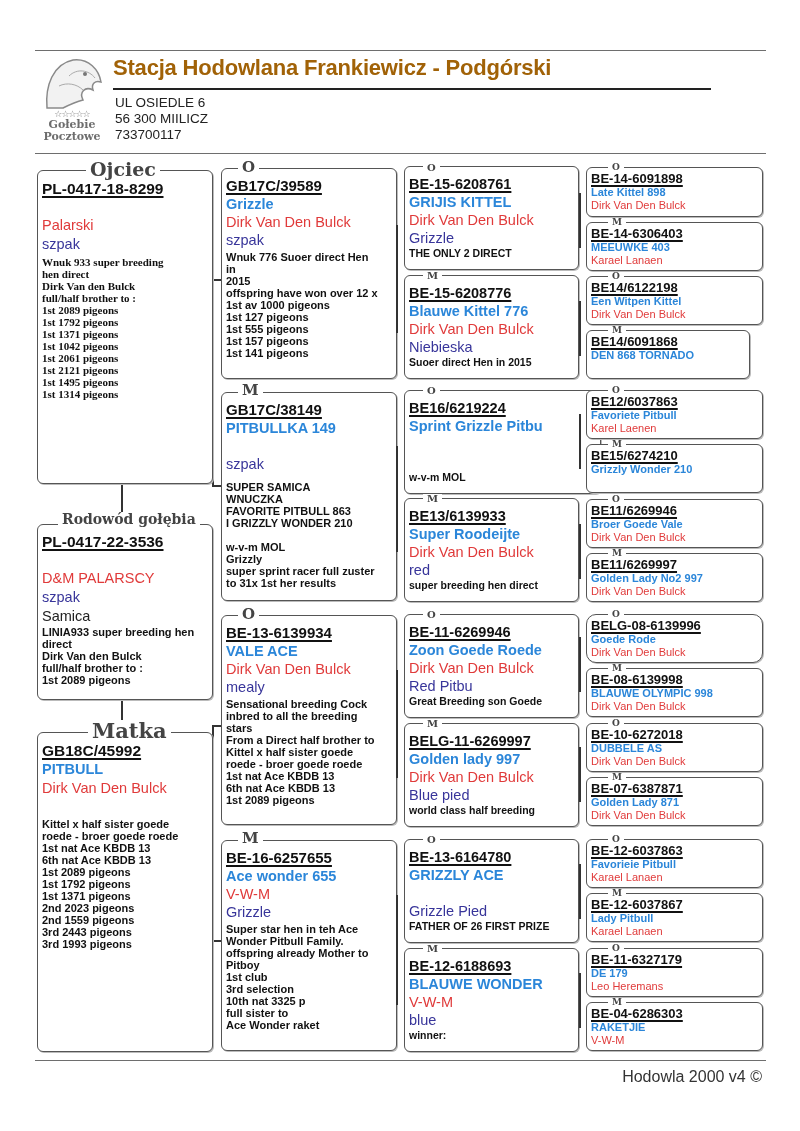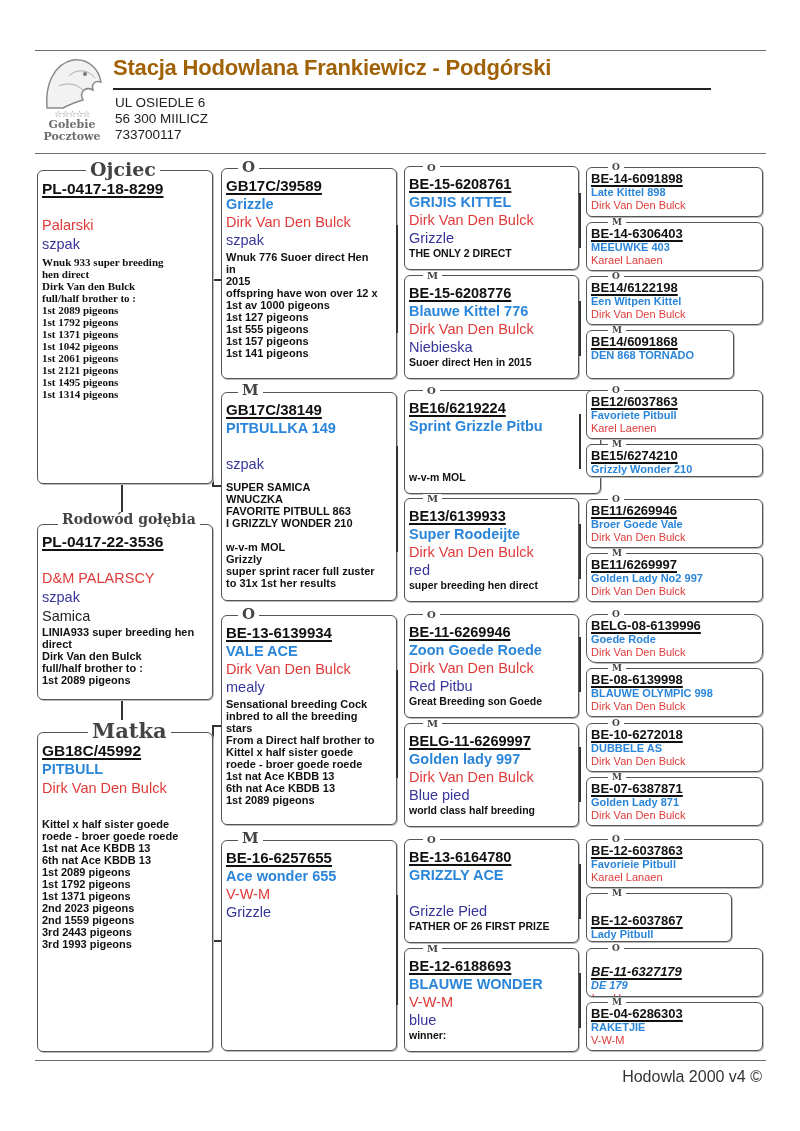--- a/index.html
+++ b/index.html
@@ -172,20 +172,29 @@
 6th nat Ace KBDB 13
 1st 2089 pigeons</div>
 </div>
 <div class="legend" style="left:238px; top:607px; font-size:15px;">O</div>
 
 <div class="box c2" style="left:221px; top:840px; width:176px; height:211px; padding-top:8px;">
   <div class="ring">BE-16-6257655</div>
   <div class="name">Ace wonder 655</div>
   <div class="owner">V-W-M</div>
   <div class="color">Grizzle</div>
+  <div class="notes" style="margin-top:2px;">Super star hen in teh Ace
+Wonder Pitbull Family.
+offspring already Mother to
+Pitboy
+1st  club
+3rd selection
+10th nat 3325 p
+full sister to
+Ace Wonder raket</div>
 </div>
 <div class="legend" style="left:238px; top:831px; font-size:15px;">M</div>
 
 <div class="vline" style="left:396px; top:225px; height:108px;"></div>
 <div class="vline" style="left:396px; top:446px; height:106px;"></div>
 <div class="vline" style="left:396px; top:670px; height:108px;"></div>
 <div class="vline" style="left:396px; top:895px; height:110px;"></div>
 
 <div class="box c3" style="left:404px; top:166px; width:175px; height:104px; padding-top:8px;">
   <div class="ring">BE-15-6208761</div>
@@ -281,35 +290,35 @@
 </div>
 <div class="legend" style="left:608px; top:218px; font-size:9px;">M</div>
 
 <div class="box c4" style="left:586px; top:276px; width:177px; height:49px; padding-top:4px;">
   <div class="ring">BE14/6122198</div>
   <div class="name">Een Witpen Kittel</div>
   <div class="owner">Dirk Van Den Bulck</div>
 </div>
 <div class="legend" style="left:608px; top:272px; font-size:9px;">O</div>
 
-<div class="box c4" style="left:586px; top:330px; width:148px; height:49px; padding-top:4px;">
+<div class="box c4" style="left:586px; top:330px; width:164px; height:49px; padding-top:4px;">
   <div class="ring">BE14/6091868</div>
   <div class="name">DEN 868 TORNADO</div>
   <div class="owner"></div>
 </div>
 <div class="legend" style="left:608px; top:326px; font-size:9px;">M</div>
 
 <div class="box c4" style="left:586px; top:390px; width:177px; height:49px; padding-top:4px;">
   <div class="ring">BE12/6037863</div>
   <div class="name">Favoriete Pitbull</div>
   <div class="owner">Karel Laenen</div>
 </div>
 <div class="legend" style="left:608px; top:386px; font-size:9px;">O</div>
 
-<div class="box c4" style="left:586px; top:444px; width:177px; height:33px; padding-top:4px;">
+<div class="box c4" style="left:586px; top:444px; width:177px; height:49px; padding-top:4px;">
   <div class="ring">BE15/6274210</div>
   <div class="name">Grizzly Wonder 210</div>
   <div class="owner"></div>
 </div>
 <div class="legend" style="left:608px; top:440px; font-size:9px;">M</div>
 
 <div class="box c4" style="left:586px; top:499px; width:177px; height:49px; padding-top:4px;">
   <div class="ring">BE11/6269946</div>
   <div class="name">Broer Goede Vale</div>
   <div class="owner">Dirk Van Den Bulck</div>
@@ -351,28 +360,28 @@
 </div>
 <div class="legend" style="left:608px; top:773px; font-size:9px;">M</div>
 
 <div class="box c4" style="left:586px; top:839px; width:177px; height:49px; padding-top:4px;">
   <div class="ring">BE-12-6037863</div>
   <div class="name">Favorieie Pitbull</div>
   <div class="owner">Karael Lanaen</div>
 </div>
 <div class="legend" style="left:608px; top:835px; font-size:9px;">O</div>
 
-<div class="box c4" style="left:586px; top:893px; width:146px; height:49px; padding-top:20px;">
+<div class="box c4" style="left:586px; top:893px; width:177px; height:49px; padding-top:4px;">
   <div class="ring">BE-12-6037867</div>
   <div class="name">Lady Pitbull</div>
   <div class="owner">Karael Lanaen</div>
 </div>
 <div class="legend" style="left:608px; top:889px; font-size:9px;">M</div>
 
-<div class="box c4" style="left:586px; top:948px; width:177px; height:49px; padding-top:16px;font-style:italic;">
+<div class="box c4" style="left:586px; top:948px; width:177px; height:49px; padding-top:4px;">
   <div class="ring">BE-11-6327179</div>
   <div class="name">DE 179</div>
   <div class="owner">Leo Heremans</div>
 </div>
 <div class="legend" style="left:608px; top:944px; font-size:9px;">O</div>
 
 <div class="box c4" style="left:586px; top:1002px; width:177px; height:49px; padding-top:4px;">
   <div class="ring">BE-04-6286303</div>
   <div class="name">RAKETJIE</div>
   <div class="owner">V-W-M</div>

